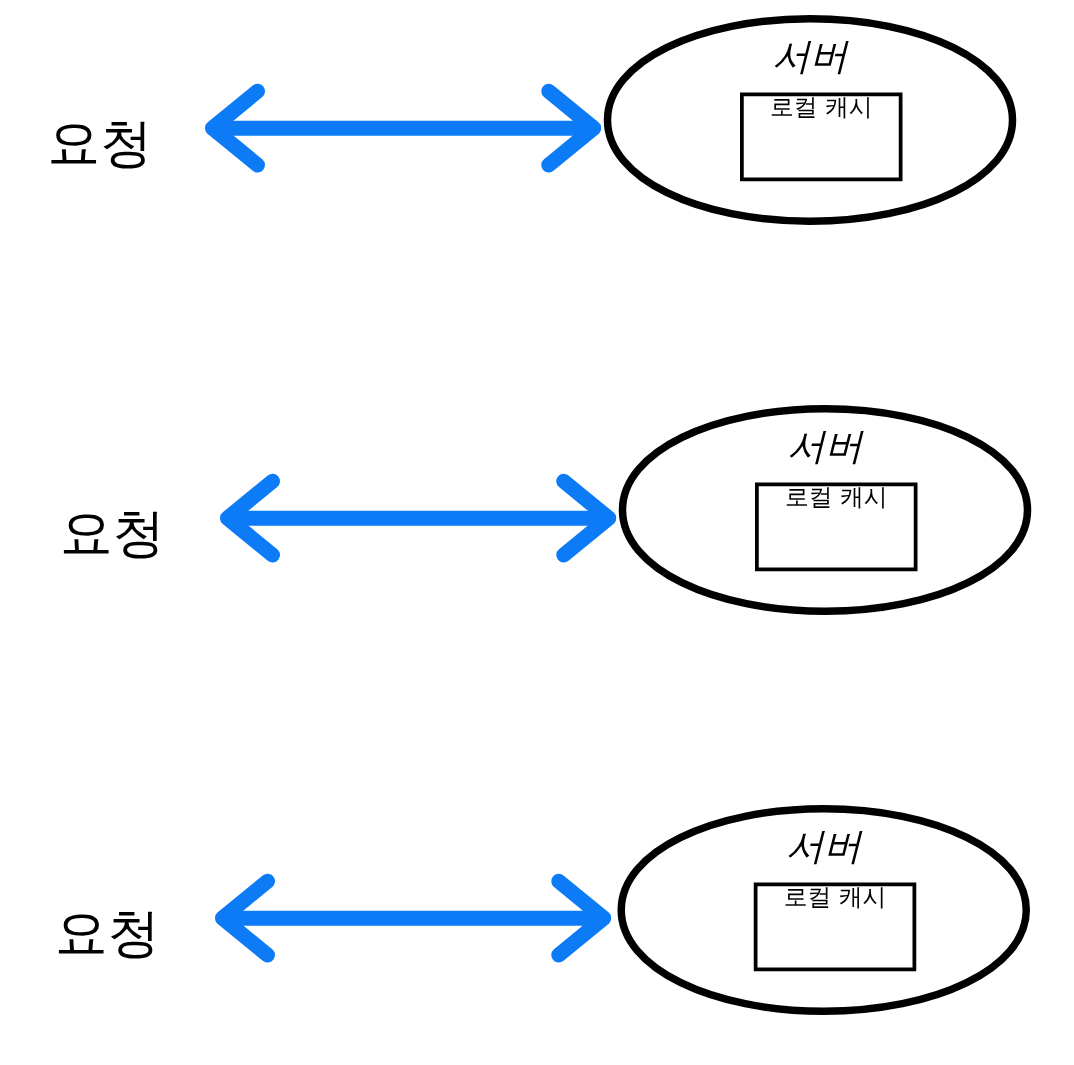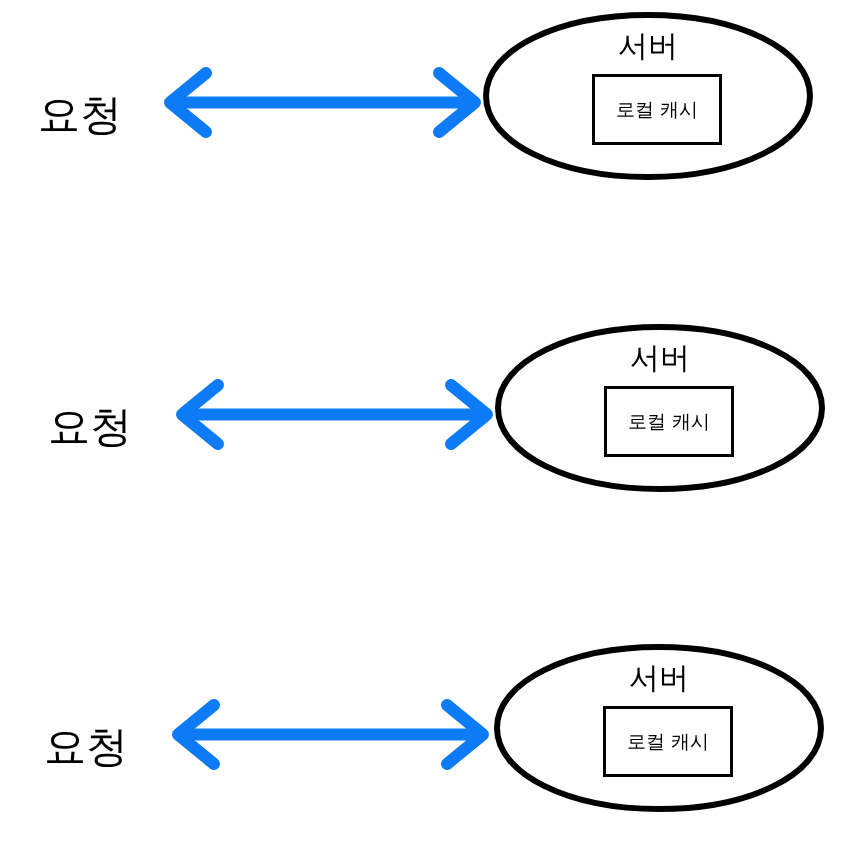--- a/index.html
+++ b/index.html
@@ -53,28 +53,29 @@
     overflow: visible;
   }
   .node-title {
     position: absolute;
     width: 100%;
     text-align: center;
     font-size: 30px;
     line-height: 1;
     color: #000000;
     white-space: nowrap;
+    font-style: italic;
   }
   .cache-box {
     position: absolute;
     box-sizing: border-box;
     background: #ffffff;
     border: 3px solid #000000;
     display: flex;
-    align-items: center;
+    align-items: flex-start;
     justify-content: center;
   }
   .cache-label {
     font-size: 19px;
     line-height: 1;
     color: #000000;
     white-space: nowrap;
   }
 </style>
 </head>

